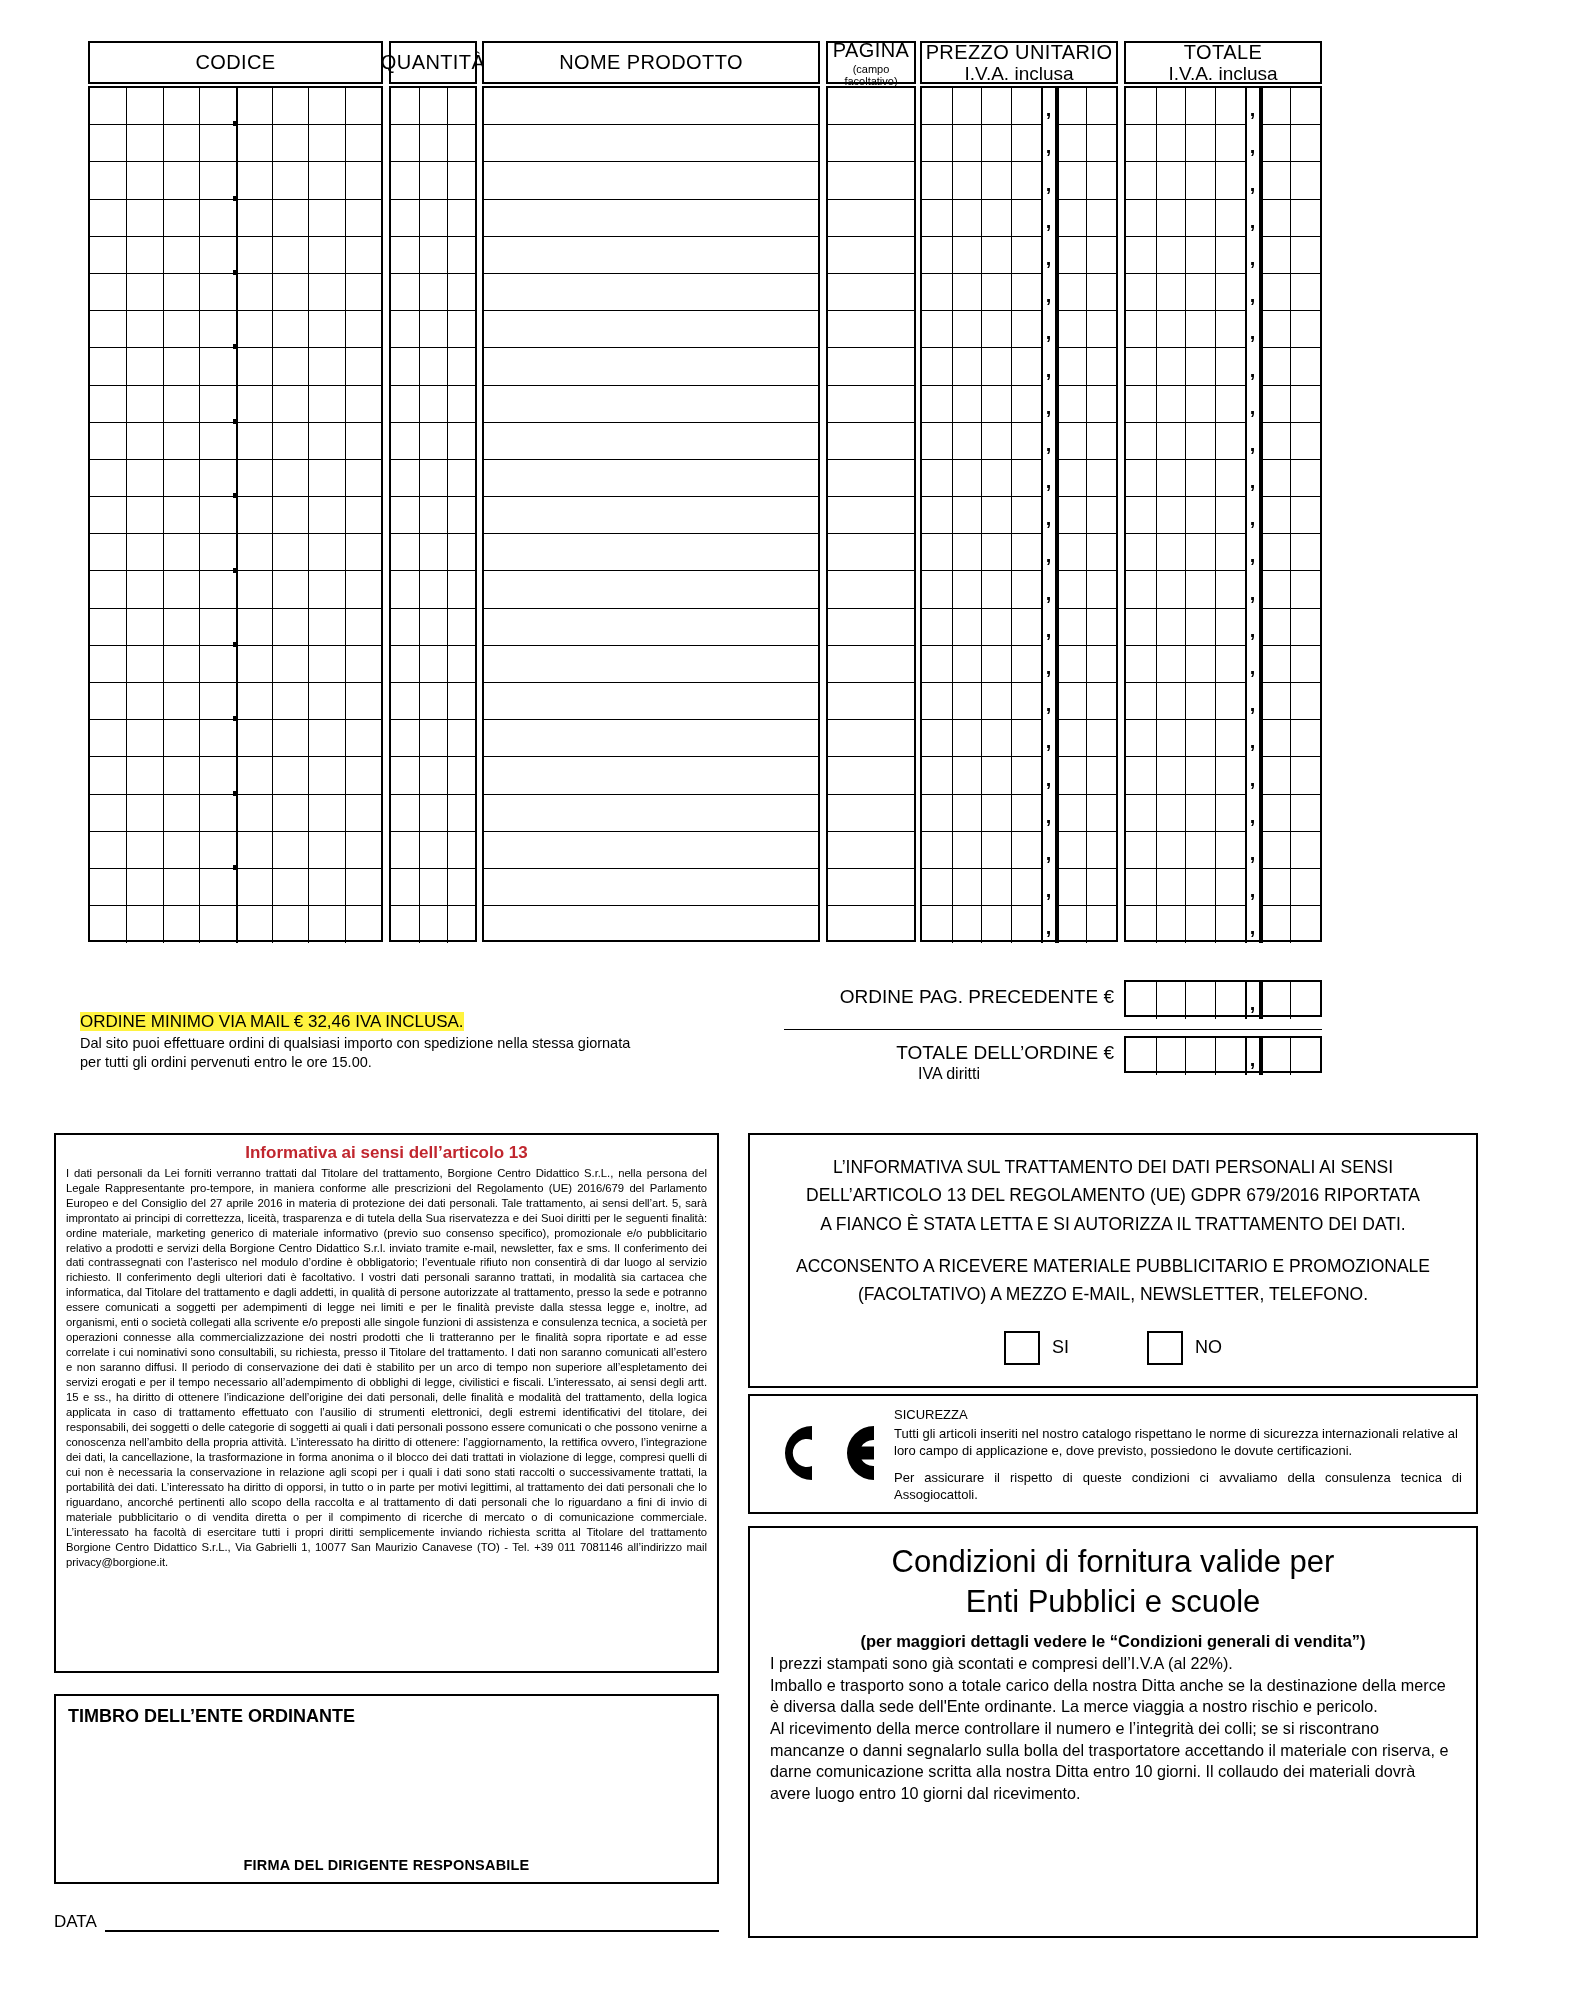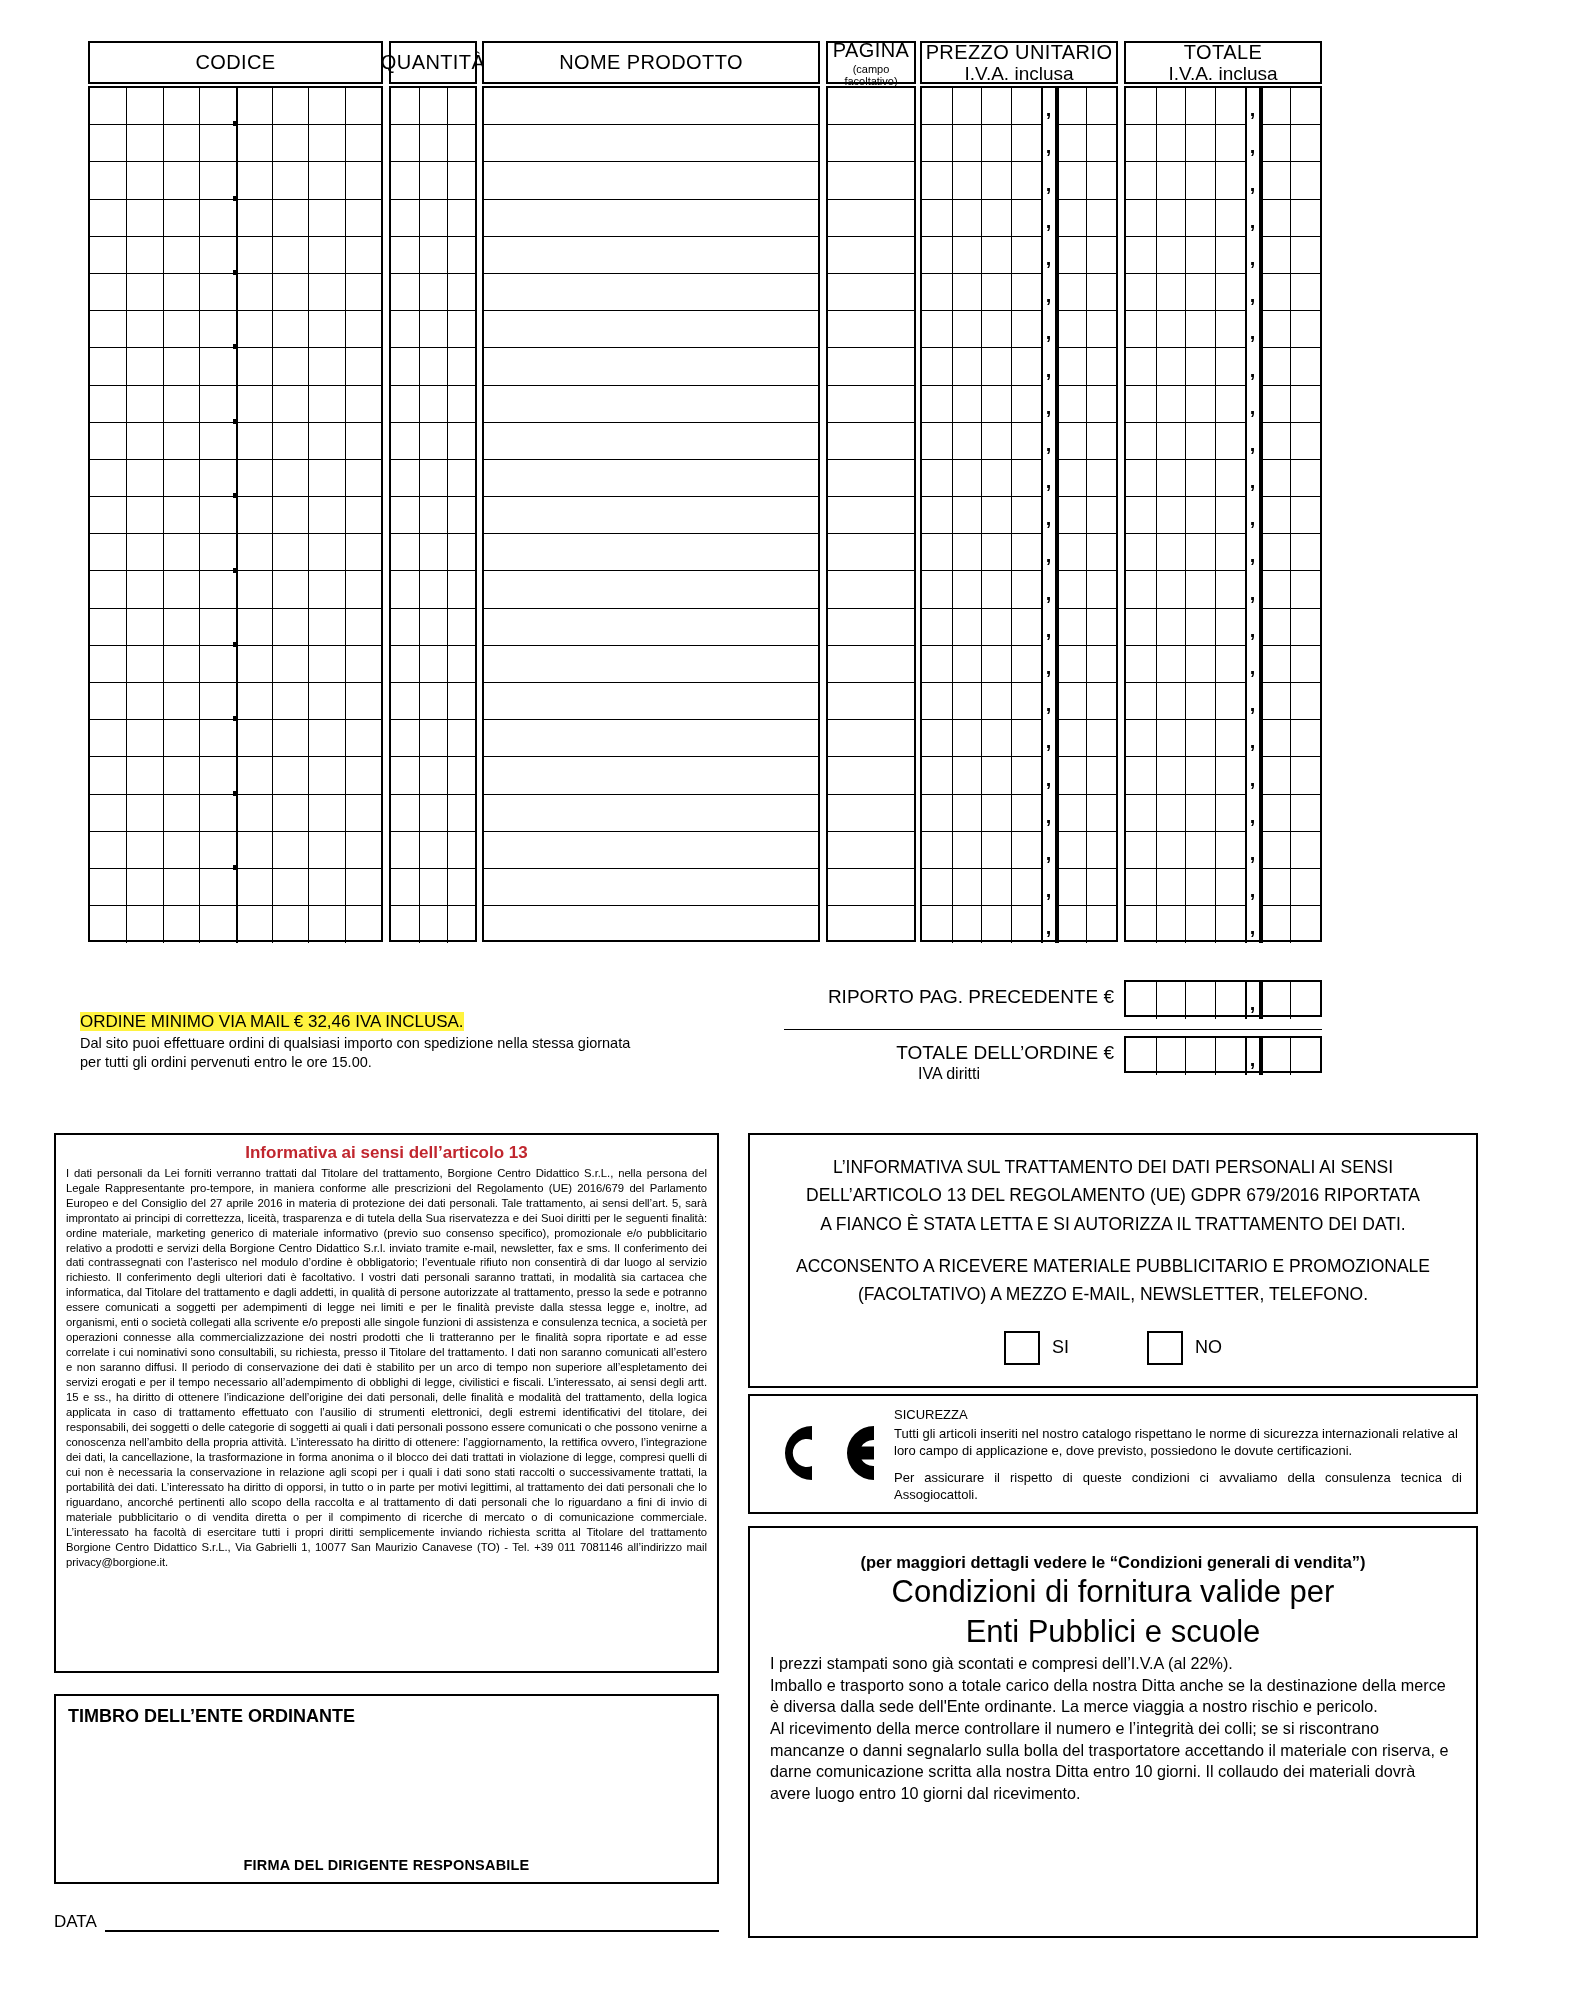--- a/index.html
+++ b/index.html
@@ -1094,21 +1094,21 @@
         <div class="cell" style="width: 29.6667px; height: 100%; border-left: 1.4px solid rgb(0, 0, 0); border-bottom: none;"></div>
         <div class="cell" style="width: 29.6667px; height: 100%; border-left: 1.4px solid rgb(0, 0, 0); border-bottom: none;"></div>
         <div class="cell" style="width: 29.6667px; height: 100%; border-left: 1.4px solid rgb(0, 0, 0); border-bottom: none;"></div>
         <div style="width: 16px; height: 100%; display: flex; align-items: flex-end; justify-content: center; box-sizing: border-box; border-left: 2.2px solid rgb(0, 0, 0); border-right: 2.2px solid rgb(0, 0, 0); border-bottom: none; position: relative;">
           <span class="comma" style="position: relative; top: -6px;">,</span>
         </div>
         <div class="cell" style="width: 29.6667px; height: 100%; border-left: 2.2px solid rgb(0, 0, 0); border-bottom: none;"></div>
         <div class="cell" style="width: 29.6667px; height: 100%; border-left: 1.4px solid rgb(0, 0, 0); border-bottom: none;"></div>
       </div>
     </div>
-    <div class="sumlabel" style="position: absolute; left: 696px; top: 944.6px; width: 330px;">RIPORTO PAG. PRECEDENTE €</div>
+    <div class="sumlabel" style="position: absolute; left: 696px; top: 944.6px; width: 330px;">ORDINE PAG. PRECEDENTE €</div>
     <div class="gridbox" style="left: 1036px; top: 938.6px; width: 198px; height: 37.2px; border: 2px solid rgb(0, 0, 0); box-sizing: border-box; background: rgb(255, 255, 255);">
       <div class="cellrow" style="height: 37.2px;">
         <div class="cell" style="width: 29.6667px; height: 100%; border-left: none; border-bottom: none;"></div>
         <div class="cell" style="width: 29.6667px; height: 100%; border-left: 1.4px solid rgb(0, 0, 0); border-bottom: none;"></div>
         <div class="cell" style="width: 29.6667px; height: 100%; border-left: 1.4px solid rgb(0, 0, 0); border-bottom: none;"></div>
         <div class="cell" style="width: 29.6667px; height: 100%; border-left: 1.4px solid rgb(0, 0, 0); border-bottom: none;"></div>
         <div style="width: 16px; height: 100%; display: flex; align-items: flex-end; justify-content: center; box-sizing: border-box; border-left: 2.2px solid rgb(0, 0, 0); border-right: 2.2px solid rgb(0, 0, 0); border-bottom: none; position: relative;">
           <span class="comma" style="position: relative; top: -6px;">,</span>
         </div>
         <div class="cell" style="width: 29.6667px; height: 100%; border-left: 2.2px solid rgb(0, 0, 0); border-bottom: none;"></div>
@@ -1175,25 +1175,25 @@
     </svg>
   </div>
   <div id="sic-text">
     <div class="t1">SICUREZZA</div>
     <div>Tutti gli articoli inseriti nel nostro catalogo rispettano le norme di sicurezza internazionali relative al loro campo di applicazione e,  dove previsto, possiedono le dovute certificazioni.</div>
     <div class="p2">Per assicurare il rispetto di queste condizioni ci avvaliamo della consulenza tecnica di Assogiocattoli.</div>
   </div>
 </div>
 
 <div class="panel" id="cond-panel">
-  <div id="cond-sub">(per maggiori dettagli vedere le “Condizioni generali di vendita”)</div>
   <div id="cond-title">
     <div>Condizioni di fornitura valide per</div>
     <div>Enti Pubblici e scuole</div>
   </div>
+  <div id="cond-sub">(per maggiori dettagli vedere le “Condizioni generali di vendita”)</div>
   <div id="cond-body">
     <p>I prezzi stampati sono già scontati e compresi dell’I.V.A (al 22%).</p>
     <p>Imballo e trasporto sono a totale carico della nostra Ditta anche se la destinazione della merce è diversa dalla sede dell'Ente ordinante. La merce viaggia a nostro rischio e pericolo.</p>
     <p>Al ricevimento della merce controllare il numero e l’integrità dei colli; se si riscontrano mancanze o danni segnalarlo sulla bolla del trasportatore accettando il materiale con riserva, e darne comunicazione scritta alla nostra Ditta entro 10 giorni. Il collaudo dei materiali dovrà avere luogo entro 10 giorni dal ricevimento.</p>
   </div>
 </div>
 
 <div class="panel" id="timbro-panel">
   <div id="timbro-title">TIMBRO DELL’ENTE ORDINANTE</div>
   <div id="firma">FIRMA DEL DIRIGENTE RESPONSABILE</div>

